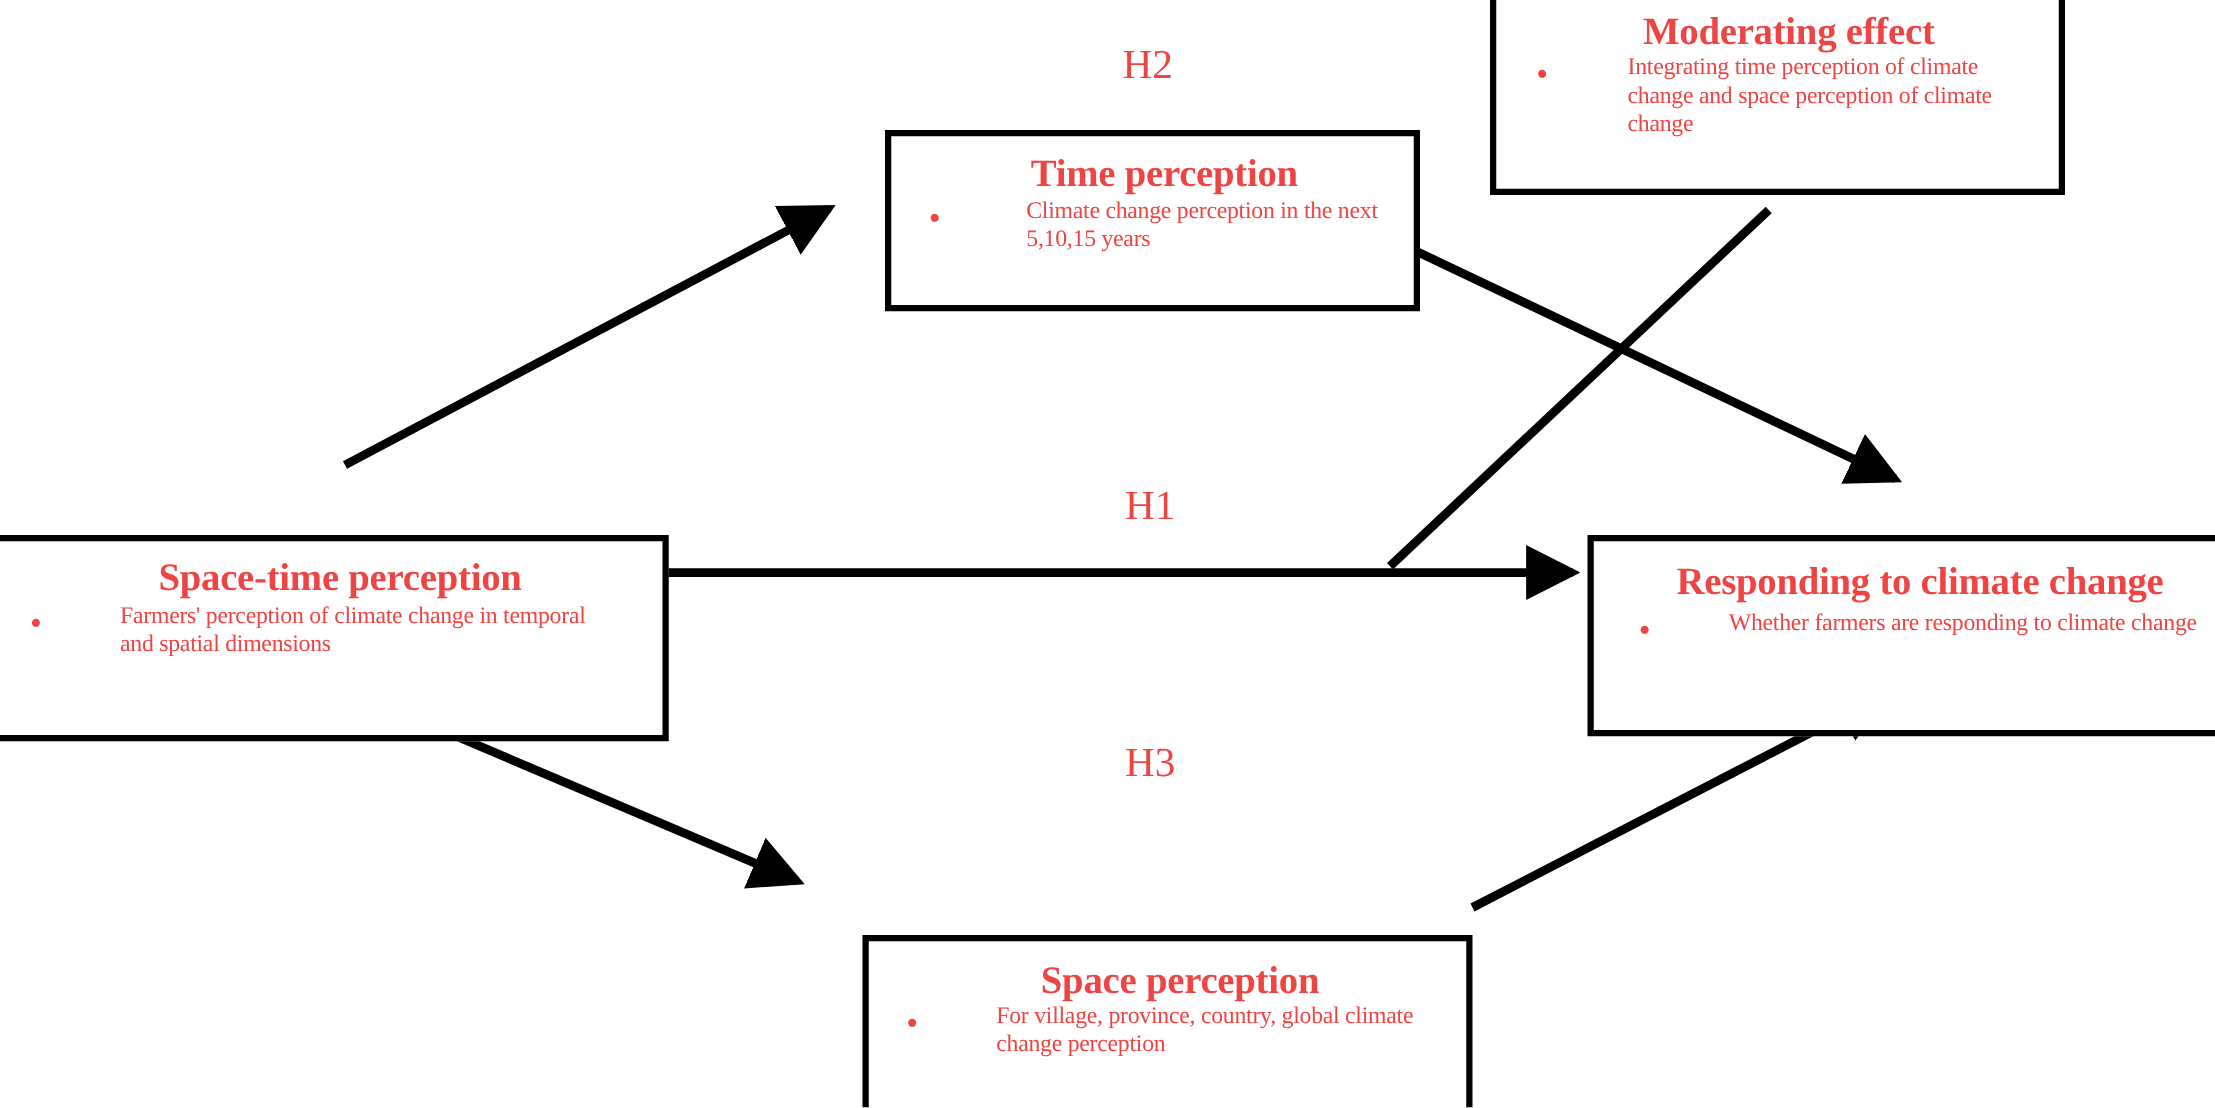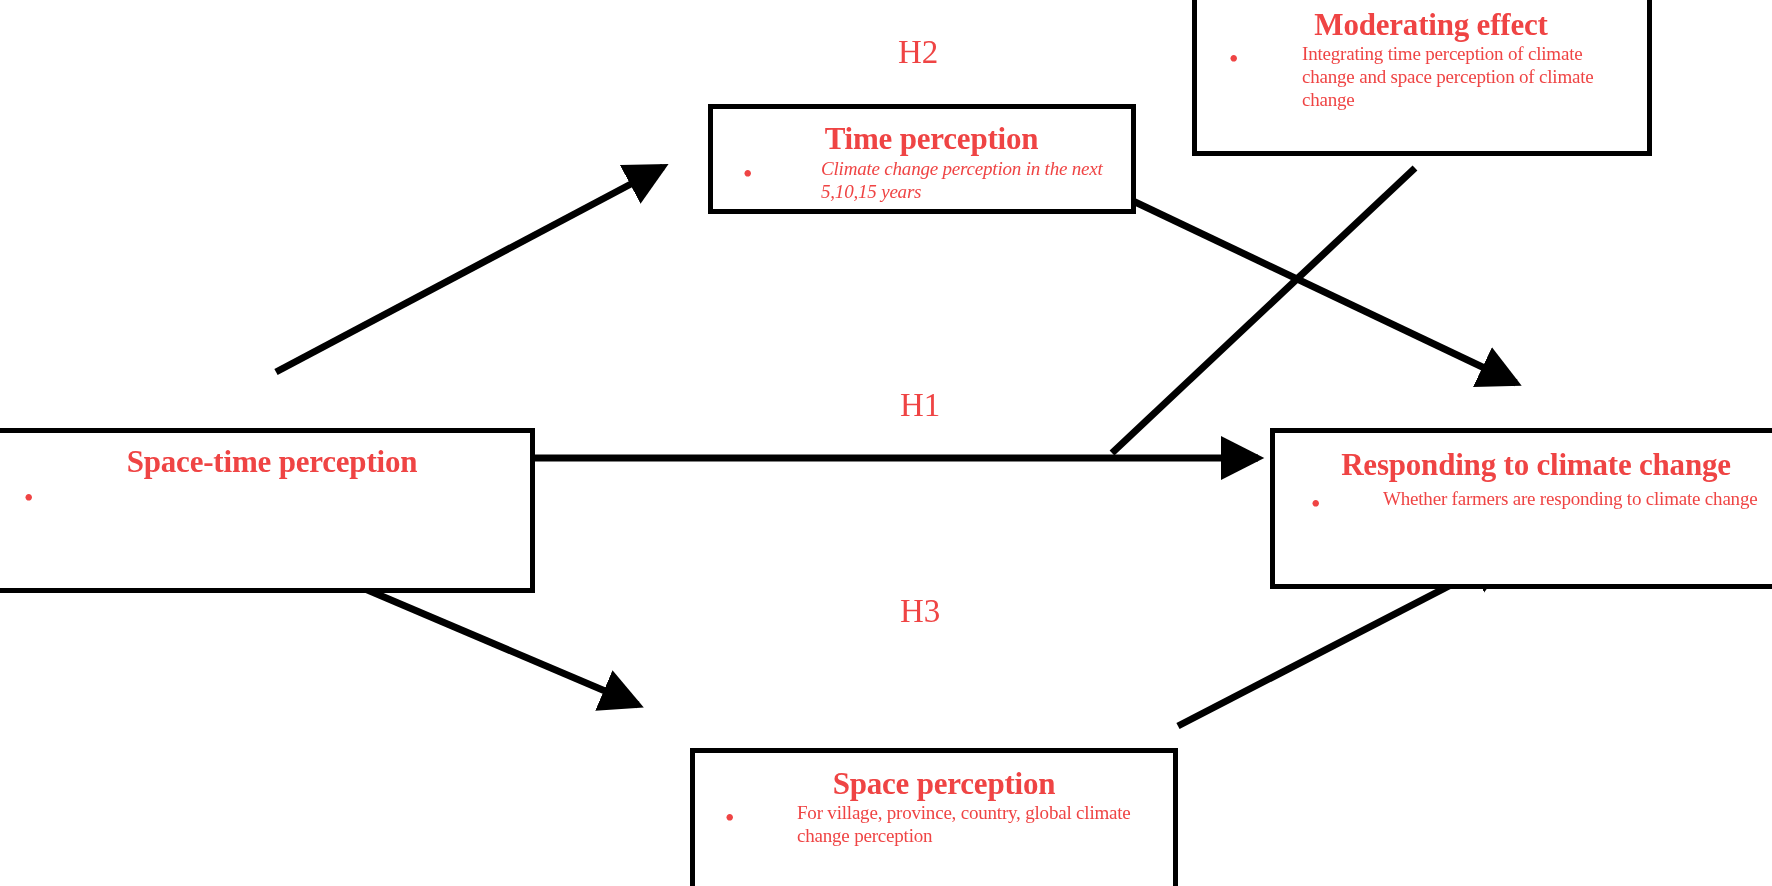--- a/index.html
+++ b/index.html
@@ -65,26 +65,26 @@
   
   #node-spacetime {
     left: -5px; top: 428px; width: 540px; height: 165px;
     padding: 11px 0 0 14px;
   }
   #node-spacetime .bullet-row { margin-top: 3px; }
   #node-spacetime .bullet-dot { width: 72px; padding-left: 10px; }
   #node-spacetime .bullet-text { width: 400px; }
 
   #node-time {
-    left: 708px; top: 104px; width: 428px; height: 110px;
+    left: 708px; top: 104px; width: 428px; height: 145px;
     padding: 12px 0 0 19px;
   }
   #node-time .bullet-row { margin-top: 2px; }
   #node-time .bullet-dot { width: 78px; padding-left: 11px; }
-  #node-time .bullet-text { width: 310px; font-style: italic; }
+  #node-time .bullet-text { width: 310px; }
 
   #node-moderating {
     left: 1192px; top: -7px; width: 460px; height: 163px;
     padding: 9px 0 0 18px;
   }
   #node-moderating .bullet-row { margin-top: 1px; }
   #node-moderating .bullet-dot { width: 73px; padding-left: 14px; }
   #node-moderating .bullet-text { width: 330px; }
 
   #node-responding {
@@ -133,20 +133,21 @@
   </svg>
 
   <div class="hyp-label" id="label-h2">H2</div>
   <div class="hyp-label" id="label-h1">H1</div>
   <div class="hyp-label" id="label-h3">H3</div>
 
   <div class="node" id="node-spacetime">
     <div class="title">Space-time perception</div>
     <div class="bullet-row">
       <span class="bullet-dot">•</span>
+      <span class="bullet-text">Farmers' perception of climate change in temporal and spatial dimensions</span>
     </div>
   </div>
 
   <div class="node" id="node-time">
     <div class="title">Time perception</div>
     <div class="bullet-row">
       <span class="bullet-dot">•</span>
       <span class="bullet-text">Climate change perception in the next 5,10,15 years</span>
     </div>
   </div>

